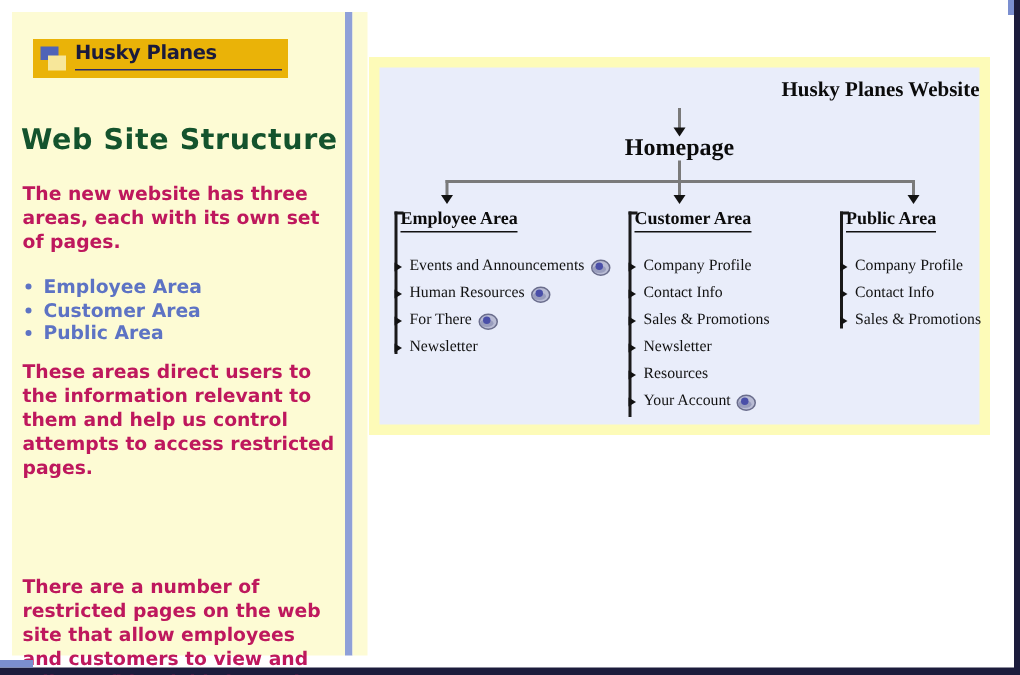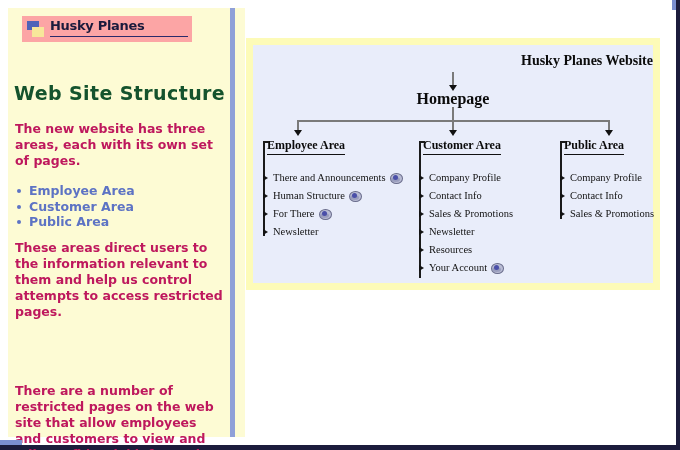--- a/index.html
+++ b/index.html
@@ -26,22 +26,22 @@
     position:absolute;right:0;top:0;width:4px;height:10px;
     background:#7b8fd0;
   }
 
   
   #sidebar{
     position:absolute;left:8px;top:8px;width:222px;height:429px;
     background:#fdfbd4;
   }
   #logo-box{
-    position:absolute;left:14px;top:8px;width:170px;height:26px;
-    background:#fca5a5;
+    position:absolute;left:14px;top:18px;width:170px;height:26px;
+    background:#eab308;
   }
   #logo-mark{
     position:absolute;left:5px;top:5px;width:20px;height:16px;
   }
   #logo-mark .sq-blue{
     position:absolute;left:0;top:0;width:12px;height:9px;background:#4f63b8;
   }
   #logo-mark .sq-yellow{
     position:absolute;left:5px;top:6px;width:12px;height:10px;background:#f7e79a;
   }
@@ -227,30 +227,30 @@
       <div class="vline" style="left:355px;top:75px;height:12px;"></div>
       <div class="arrow-down" style="left:352px;top:85px;"></div>
 
       <div class="col-head" style="left:14px;top:93px;">Employee Area</div>
       <div class="vline-dark" style="left:10px;top:96px;height:95px;"></div>
       <div class="hline" style="left:10px;top:96px;width:6px;background:#1a1a1a;height:1.5px;"></div>
 
       <div class="col-items" style="left:10px;top:126px;">
         <div class="item">
           <span class="tick"></span>
-          <span>There and Announcements</span>
+          <span>Events and Announcements</span>
           <span class="sec-icon">
               <span class="ring"></span>
               <span class="shade"></span>
               <span class="core"></span>
             </span>
         </div>
         <div class="item">
           <span class="tick"></span>
-          <span>Human Structure</span>
+          <span>Human Resources</span>
           <span class="sec-icon">
               <span class="ring"></span>
               <span class="shade"></span>
               <span class="core"></span>
             </span>
         </div>
         <div class="item">
           <span class="tick"></span>
           <span>For There</span>
           <span class="sec-icon">

